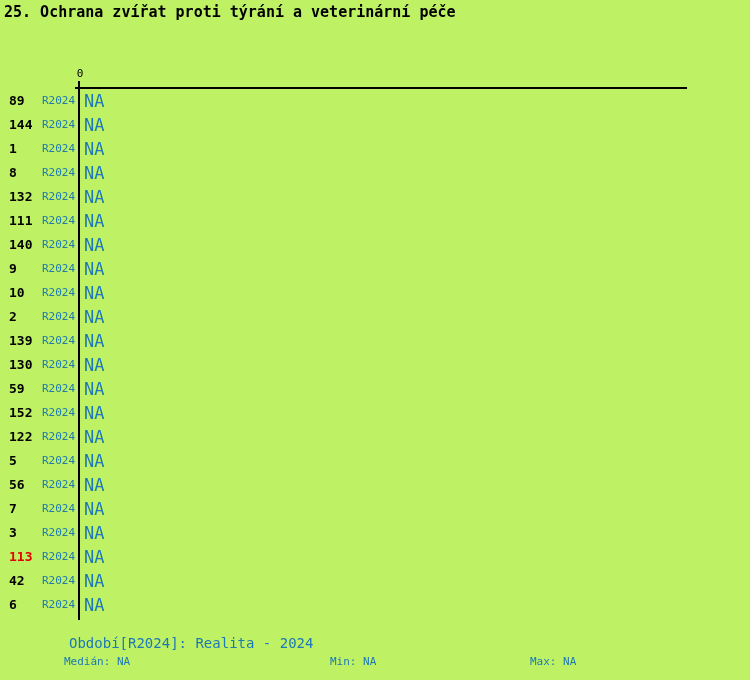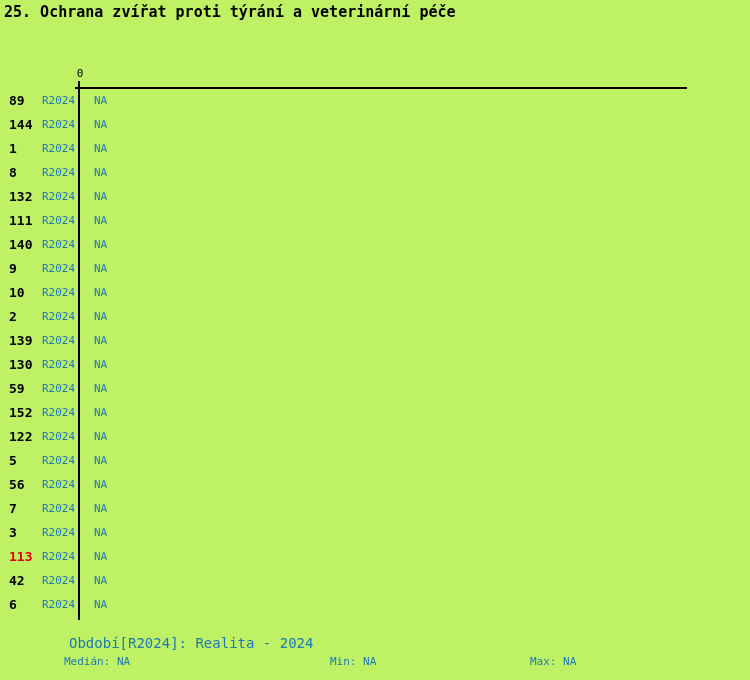--- a/index.html
+++ b/index.html
@@ -13,21 +13,21 @@
   .title.t2{top:25px}
   .meta{position:absolute;left:4px;top:47px;font-size:10px;color:var(--navy,#000080);white-space:pre}
   .zero{position:absolute;left:68px;top:67px;width:24px;text-align:center;font-size:11px;color:#000}
   .haxis{position:absolute;left:75px;top:87px;width:612px;height:2px;background:var(--axis_black,#000)}
   .vaxis{position:absolute;left:78px;top:81px;width:2px;height:539px;background:var(--axis_black,#000)}
   .rows{position:absolute;left:0;top:89px;width:750px}
   .row{position:relative;height:24px}
   .val{position:absolute;left:9px;line-height:24px;font-weight:bold;font-size:13px;color:#000;white-space:pre}
   .row.hl .val{color:var(--highlight_red,#e20000)}
   .per{position:absolute;left:42px;width:36px;text-align:left;line-height:24px;font-size:11px;color:var(--accent_blue,#1e78b4);white-space:pre}
-  .na{position:absolute;left:94px;line-height:24px;font-size:11px;color:var(--accent_blue,#1e78b4);white-space:pre}
+  .na{position:absolute;left:84px;line-height:24px;font-size:17px;color:var(--accent_blue,#1e78b4);white-space:pre}
   .period{position:absolute;left:69px;top:635px;font-size:14px;color:var(--accent_blue,#1e78b4);white-space:pre}
   .stat{position:absolute;top:655px;font-size:11px;color:var(--accent_blue,#1e78b4);white-space:pre}
   .stat.median{left:64px}
   .stat.min{left:330px}
   .stat.max{left:530px}
 </style>
 </head>
 <body>
 
 <div class="screen">

